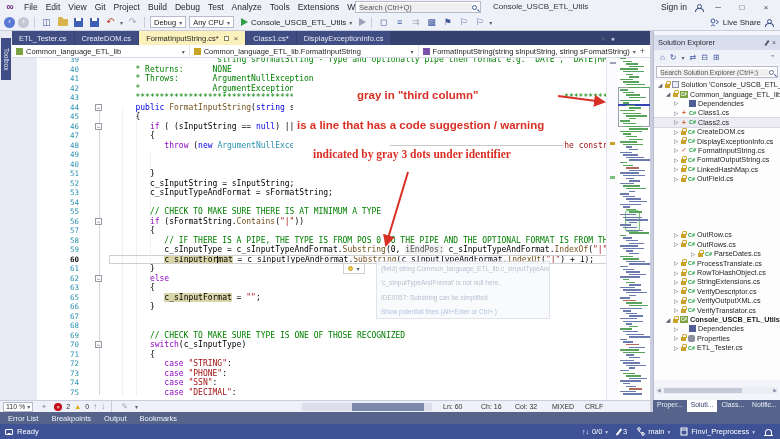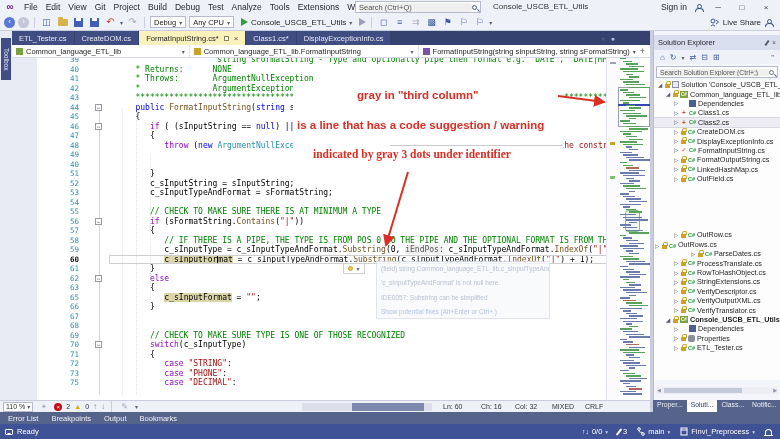--- a/index.html
+++ b/index.html
@@ -334,20 +334,21 @@
       <div class="row"><span class="ln">63</span><span class="foldcol"></span><span class="code"><span class="pl">      {</span></span></div>
       <div class="row"><span class="ln">65</span><span class="foldcol"></span><span class="code"><span class="pl">         </span><span class="hl">c_sInputFormat</span><span class="pl"> = </span><span class="s">""</span><span class="pl">;</span></span></div>
       <div class="row"><span class="ln">66</span><span class="foldcol"></span><span class="code"><span class="pl">      }</span></span></div>
       <div class="row"><span class="ln">67</span><span class="foldcol"></span><span class="code"></span></div>
       <div class="row"><span class="ln">68</span><span class="foldcol"></span><span class="code"></span></div>
       <div class="row"><span class="ln">69</span><span class="foldcol"></span><span class="code"><span class="cm">      // CHECK TO MAKE SURE TYPE IS ONE OF THOSE RECOGNIZED</span></span></div>
       <div class="row"><span class="ln">70</span><span class="foldcol"><span class="foldbox">−</span></span><span class="code"><span class="pl">      </span><span class="ct">switch</span><span class="pl">(c_sInputType)</span></span></div>
       <div class="row"><span class="ln">71</span><span class="foldcol"></span><span class="code"><span class="pl">      {</span></span></div>
       <div class="row"><span class="ln">72</span><span class="foldcol"></span><span class="code"><span class="pl">         </span><span class="ct">case</span><span class="pl"> </span><span class="s">"STRING"</span><span class="pl">:</span></span></div>
       <div class="row"><span class="ln">73</span><span class="foldcol"></span><span class="code"><span class="pl">         </span><span class="ct">case</span><span class="pl"> </span><span class="s">"PHONE"</span><span class="pl">:</span></span></div>
+      <div class="row"><span class="ln">74</span><span class="foldcol"></span><span class="code"><span class="pl">         </span><span class="ct">case</span><span class="pl"> </span><span class="s">"SSN"</span><span class="pl">:</span></span></div>
       <div class="row"><span class="ln">75</span><span class="foldcol"></span><span class="code"><span class="pl">         </span><span class="ct">case</span><span class="pl"> </span><span class="s">"DECIMAL"</span><span class="pl">:</span></span></div>
     </div>
 </div>
 
 <div id="ann-box" class="abs">
   <span class="ann" style="left:64px; top:6px;">gray in "third column"</span>
   <span class="ann" style="left:4px;  top:36px;">is a line that has a code suggestion / warning</span>
   <span class="ann" style="left:20px; top:65px;font-family:Liberation Serif, serif;">indicated by gray 3 dots under identifier</span>
 </div>
 <div id="ann-rule" class="abs"></div>
@@ -628,21 +629,21 @@
         <span class="mk mk-lock"></span>
         <span class="tic tic-csfile">C#</span>
         <span>OutField.cs</span>
       </div>
       <div class="trow" style="padding-left: 19px; margin-top: 47px;">
         <span class="tarrow">▷</span>
         <span class="mk mk-lock"></span>
         <span class="tic tic-csfile">C#</span>
         <span>OutRow.cs</span>
       </div>
-      <div class="trow" style=" align-items: flex-end;">
+      <div class="trow" style="padding-left: 19px;">
         <span class="tarrow">▷</span>
         <span class="mk mk-lock"></span>
         <span class="tic tic-csfile">C#</span>
         <span>OutRows.cs</span>
       </div>
       <div class="trow" style="padding-left: 36px;">
         <span class="tarrow">▷</span>
         <span class="mk mk-lock"></span>
         <span class="tic tic-csfile">C#</span>
         <span>ParseDates.cs</span>

